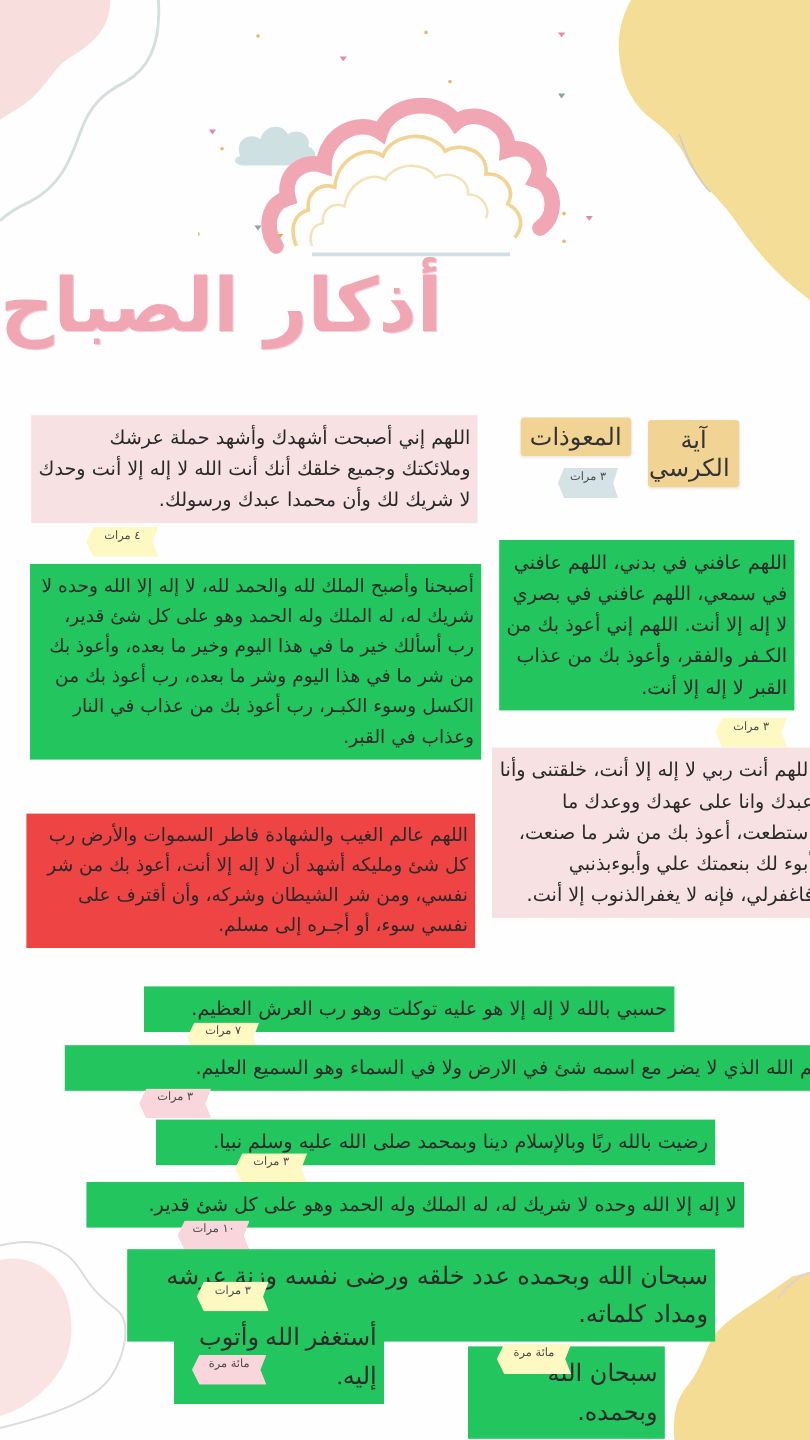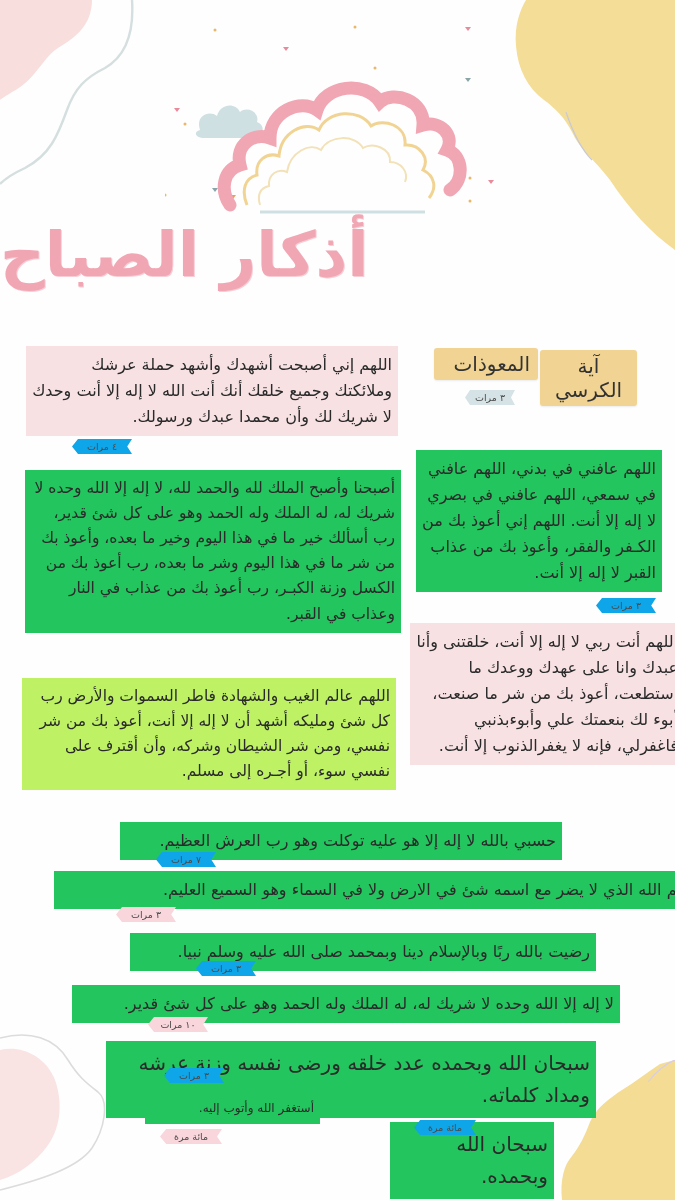--- a/index.html
+++ b/index.html
@@ -15,35 +15,35 @@
     direction: rtl;
   }
 
   .card {
     position: absolute; direction: rtl; 
     font-family: "DejaVu Sans", sans-serif; font-size: 15.5px; line-height: 1.62;
     color: #2a2a2a; padding: 6px 6px;
   }
   .pink { background: #f7e1e3; }
   .blue { background: #22c55e; }
-  .yellow { background: #bef264; }
+  .yellow { background: #ef4444; }
   .gold { background: #f1d493; }
 
   .tag {
     position: absolute; font-size: 20px; padding: 4px 8px; border-radius: 3px;
     font-family: "DejaVu Sans", sans-serif; color: #333; direction: rtl;
     box-shadow: 0 1px 2px rgba(0,0,0,0.08);
   }
 
   .ribbon {
-    position: absolute; height: 15px; font-size: 9.5px; line-height: 15px;
+    position: absolute; height: 25px; font-size: 9.5px; line-height: 15px;
     text-align: center; color: #4a4a4a; direction: rtl;
     clip-path: polygon(10% 0, 100% 0, 92% 50%, 100% 100%, 10% 100%, 0 50%);
   }
-  .rb-gold { background: #0ea5e9; }
+  .rb-gold { background: #fef9c3; }
   .rb-blue { background: #d6e3e6; }
   .rb-pink { background: #f8d6dc; }
 </style>
 </head>
 <body>
 
 <svg class="deco" style="left:0;top:0" width="120" height="110" viewBox="0 0 120 110">
   <path d="M0,0 H92 C92,25 75,38 58,48 C42,58 36,80 12,92 C6,96 2,98 0,100 Z" fill="#f8dedc"></path>
 </svg>
 <svg class="deco" style="left:0;top:0" width="140" height="200" viewBox="0 0 140 200">
@@ -87,31 +87,31 @@
   <path d="M35,110 C30,95 45,90 52,96 C55,84 70,82 75,92 C82,86 95,92 92,102 C100,105 100,115 90,118 H40 C30,118 28,112 35,110 Z" fill="#cfe0e2"></path>
 
   <path d="M65,185 C55,170 58,150 75,145 C70,125 88,112 105,118 C105,92 135,78 152,90 C160,65 200,60 215,82 C228,70 260,80 258,105 C275,100 290,115 282,130 C298,135 300,160 285,170" fill="none" stroke="#f1a6b3" stroke-width="13" stroke-linecap="round"></path>
   <path d="M82,185 C76,170 80,158 92,155 C90,140 102,132 114,136 C116,112 140,100 154,110 C162,90 195,88 206,106 C218,98 242,105 240,125 C255,124 265,138 258,150 C270,156 272,168 264,178" fill="none" stroke="#f1d493" stroke-width="3"></path>
   <path d="M95,185 C92,175 95,168 104,166 C103,154 113,148 122,152 C125,132 145,122 156,130 C164,115 190,114 198,128 C208,122 226,128 225,142 C236,142 244,152 240,162" fill="none" stroke="#f3e2b8" stroke-width="2"></path>
   <line x1="95" y1="192" x2="260" y2="192" stroke="#cfe0e2" stroke-width="3"></line>
 </svg>
 
 <div class="title">أذكار الصباح</div>
 
-<div class="tag gold" style="left:540px;top:350px;width:97px;text-align:center;">آية الكرسي</div>
-<div class="tag gold" style="left:434px;top:348px;width:104px;text-align:center;padding-left:29px;">المعوذات</div>
+<div class="tag gold" style="left:540px;top:350px;width:76px;text-align:center;">آية الكرسي</div>
+<div class="tag gold" style="left:434px;top:348px;width:92px;text-align:center;padding-left:29px;">المعوذات</div>
 <div class="ribbon rb-blue" style="left:465px;top:390px;width:50px;">٣ مرات</div>
 
 <div class="card pink" style="left:26px;top:346px;width:372px;font-size:16px;">
   <span>اللهم إني أصبحت أشهدك وأشهد حملة عرشك وملائكتك وجميع خلقك أنك أنت الله لا إله إلا أنت وحدك لا شريك لك وأن محمدا عبدك ورسولك.</span>
 </div>
 <div class="ribbon rb-gold" style="left:72px;top:439px;width:60px;">٤ مرات</div>
 
 <div class="card blue" style="left:25px;top:470px;width:376px;font-size:15.5px;">
-  <span>أصبحنا وأصبح الملك لله والحمد لله، لا إله إلا الله وحده لا شريك له، له الملك وله الحمد وهو على كل شئ قدير، رب أسألك خير ما في هذا اليوم وخير ما بعده، وأعوذ بك من شر ما في هذا اليوم وشر ما بعده، رب أعوذ بك من الكسل وزنة الكبـر، رب أعوذ بك من عذاب في النار وعذاب في القبر.</span>
+  <span>أصبحنا وأصبح الملك لله والحمد لله، لا إله إلا الله وحده لا شريك له، له الملك وله الحمد وهو على كل شئ قدير، رب أسألك خير ما في هذا اليوم وخير ما بعده، وأعوذ بك من شر ما في هذا اليوم وشر ما بعده، رب أعوذ بك من الكسل وسوء الكبـر، رب أعوذ بك من عذاب في النار وعذاب في القبر.</span>
 </div>
 
 <div class="card blue" style="left:416px;top:450px;width:246px;font-size:16px;">
   <span>اللهم عافني في بدني، اللهم عافني في سمعي، اللهم عافني في بصري لا إله إلا أنت. اللهم إني أعوذ بك من الكـفر والفقر، وأعوذ بك من عذاب القبر لا إله إلا أنت.</span>
 </div>
 <div class="ribbon rb-gold" style="left:596px;top:598px;width:60px;">٣ مرات</div>
 
 <div class="card pink" style="left:410px;top:623px;width:274px;font-size:16px;">
   <span>اللهم أنت ربي لا إله إلا أنت، خلقتنى وأنا عبدك وانا على عهدك ووعدك ما استطعت، أعوذ بك من شر ما صنعت، أبوء لك بنعمتك علي وأبوءبذنبي فاغفرلي، فإنه لا يغفرالذنوب إلا أنت.</span>
 </div>
@@ -143,16 +143,16 @@
 <div class="card blue" style="left:106px;top:1041px;width:490px;font-size:20px;">
   <span>سبحان الله وبحمده عدد خلقه ورضى نفسه وزنة عرشه ومداد كلماته.</span>
 </div>
 <div class="ribbon rb-gold" style="left:164px;top:1068px;width:60px;">٣ مرات</div>
 
 <div class="card blue" style="left:390px;top:1122px;width:164px;font-size:20px;">
   <span>سبحان الله وبحمده.</span>
 </div>
 <div class="ribbon rb-gold" style="left:414px;top:1120px;width:62px;">مائة مرة</div>
 
-<div class="card blue" style="left:145px;top:1093px;width:175px;font-size:12px;">
+<div class="card blue" style="left:145px;top:1093px;width:175px;font-size:20px;font-family:Liberation Serif, serif;">
   <span>أستغفر الله وأتوب إليه.</span>
 </div>
 <div class="ribbon rb-pink" style="left:160px;top:1129px;width:62px;">مائة مرة</div>
 
 </body></html>

